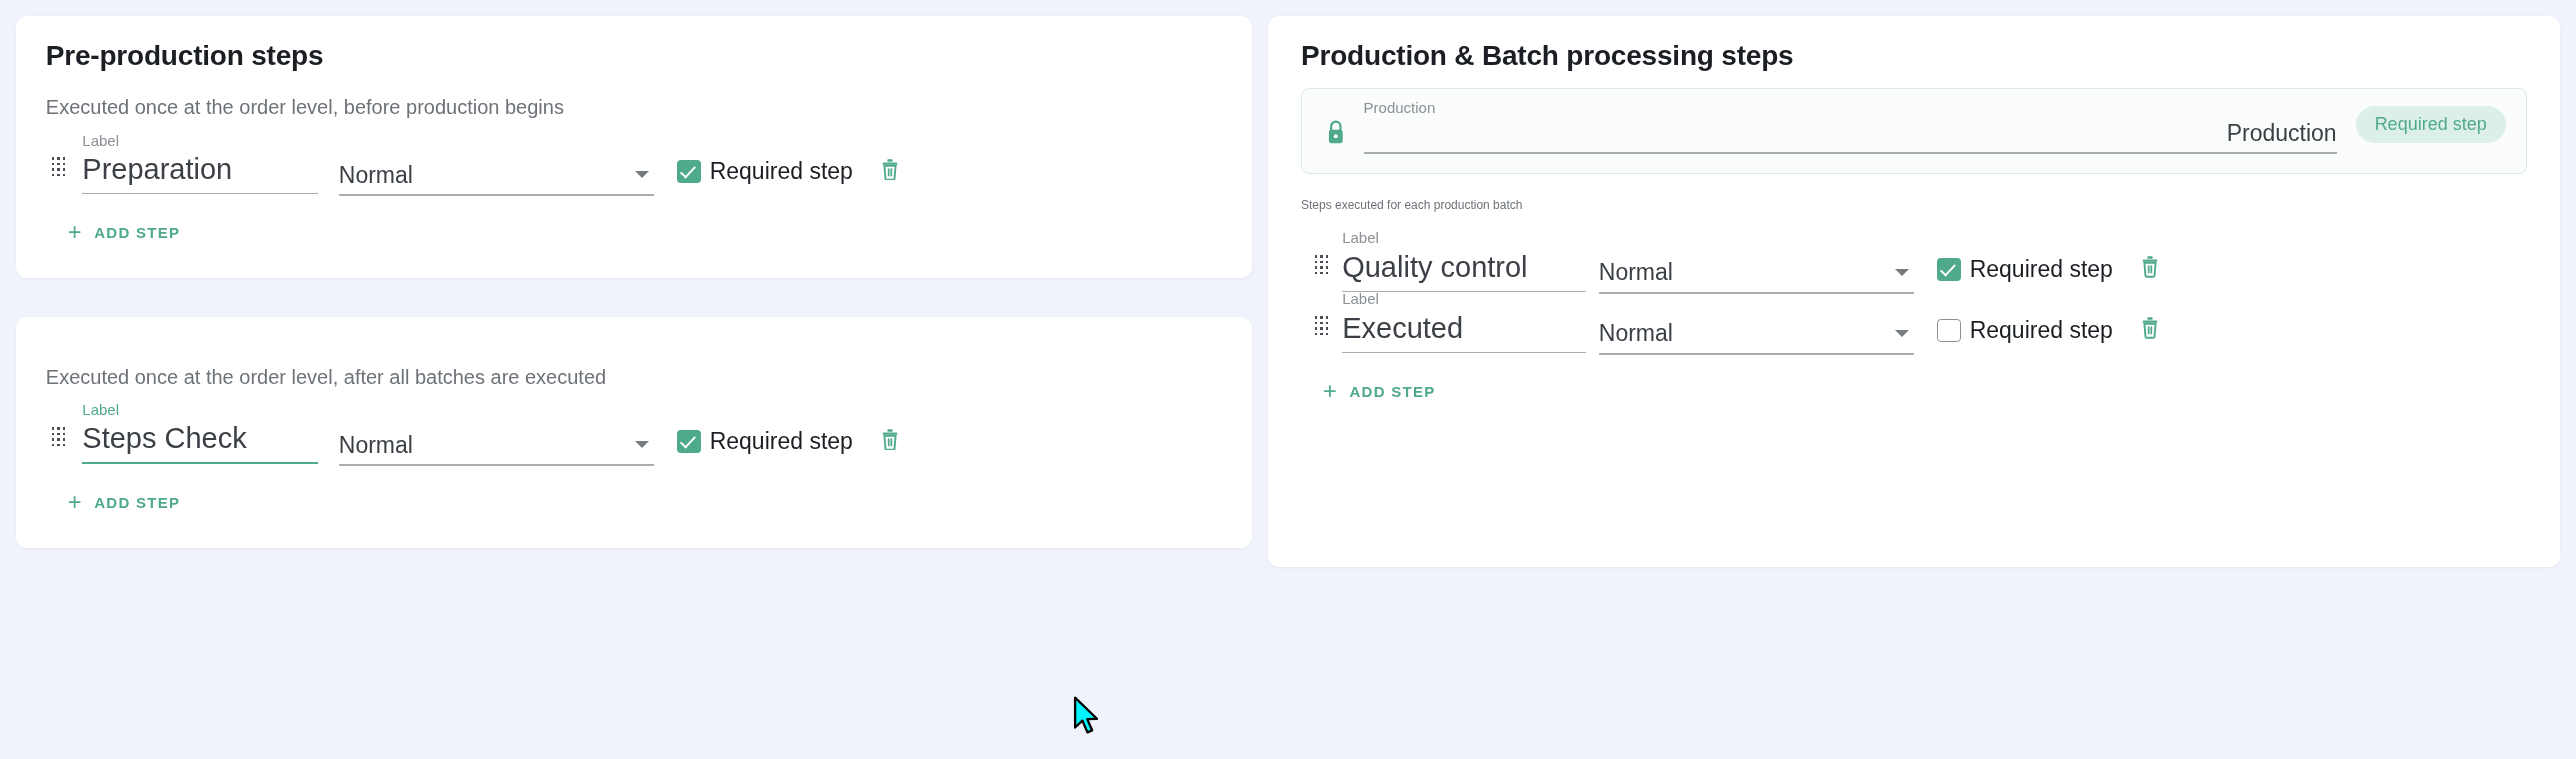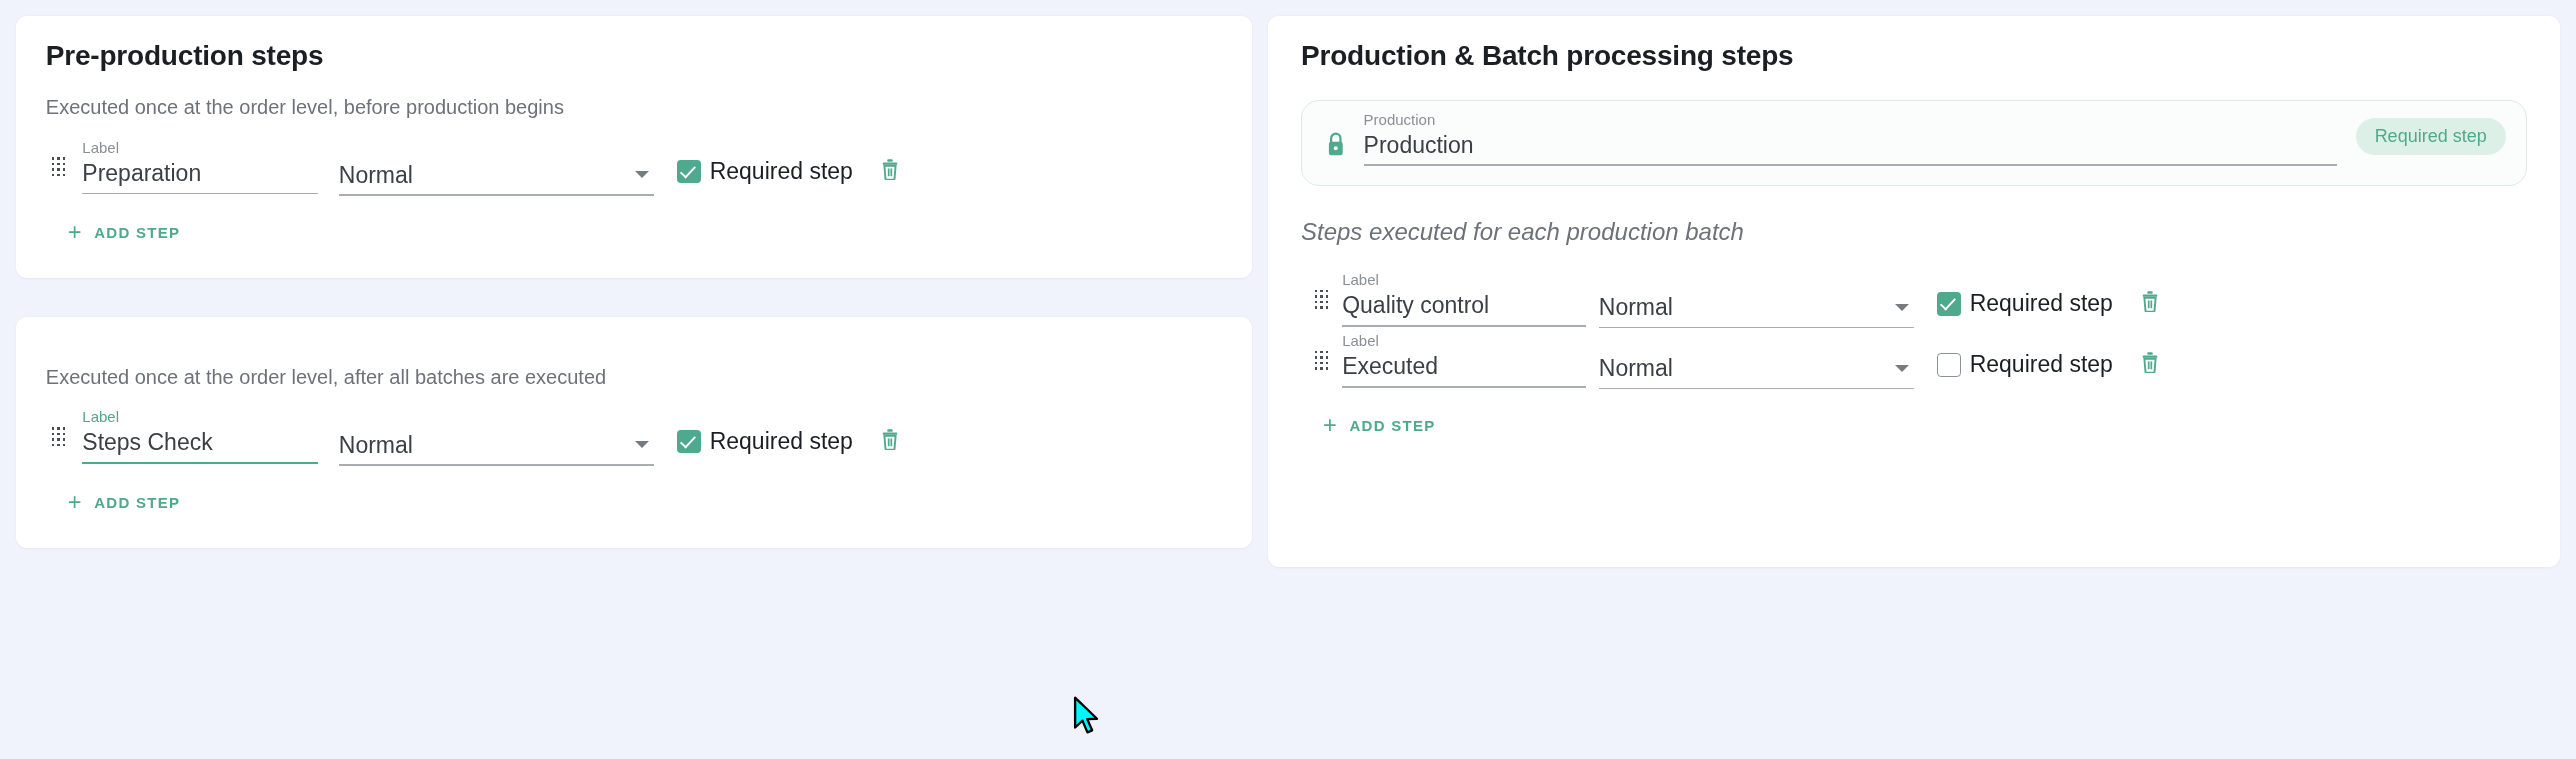--- a/index.html
+++ b/index.html
@@ -109,21 +109,21 @@
   .field .floating-label {
     position: absolute;
     top: -20.5px;
     left: 0;
     font-size: 15px;
     color: #8b9096;
     line-height: 1;
   }
   .field.focused .floating-label { color: #4fa98c; }
   .field .value {
-    font-size: 23px;
+    font-size: 29px;
     color: #3b4046;
     line-height: 1.15;
     white-space: nowrap;
     overflow: hidden;
   }
   .field .underline {
     height: 1.6px;
     background: #a9adb2;
     margin-top: 6.3px;
   }
@@ -226,27 +226,28 @@
     font-weight: 400;
   }
   .add-step .txt {
     font-size: 15px;
     font-weight: bold;
     letter-spacing: 1.3px;
   }
 
   
   .production-box {
-    margin-top: 28px;
+    margin-top: 16px;
     background: #fafdfb;
     border: 0.8px solid #dcece5;
-    border-radius: 18px;
+    border-radius: 8px;
     padding: 17.3px 20.5px 19px 19px;
     display: flex;
     align-items: flex-end;
+    text-align: right;
   }
   .lock-icon {
     width: 30px; flex: 0 0 30px;
     display: flex; align-items: center; justify-content: center;
     margin-bottom: 7.9px;
   }
   .production-field {
     flex: 1 1 auto;
     position: relative;
     margin-left: 12.6px;
@@ -273,25 +274,24 @@
     background: #ddf0e8;
     color: #4fa98c;
     font-size: 18px;
     border-radius: 787px;
     padding: 9.5px 19px;
     line-height: 1;
     margin-bottom: 11px;
   }
 
   .batch-desc {
-    font-size: 24px;
+    font-size: 12px;
     color: #6d7278;
-    margin-top: 32px;
+    margin-top: 24px;
     line-height: 1.2;
-    font-style: italic;
   }
 
   .batch-steps { margin-top: 20.5px; }
   .batch-steps .step-row { padding-left: 7.9px; }
 
   
   .cursor {
     position: absolute;
     left: 1073px;
     top: 696px;

